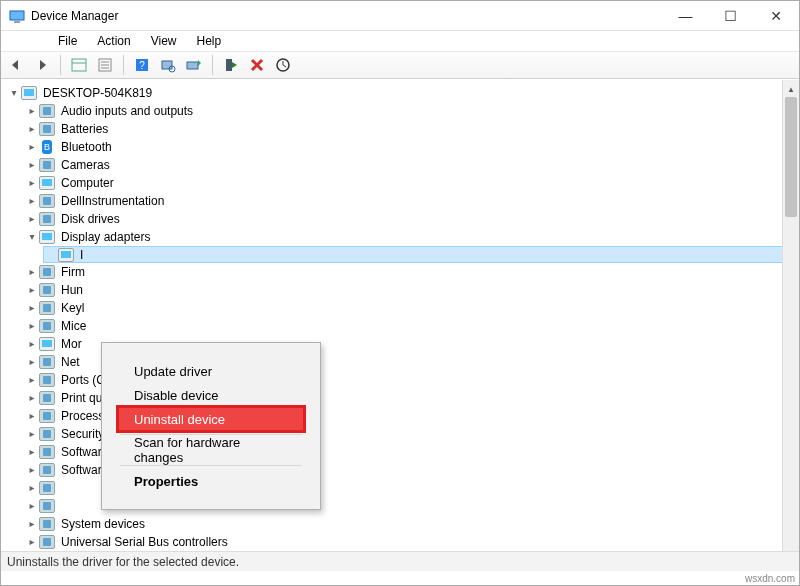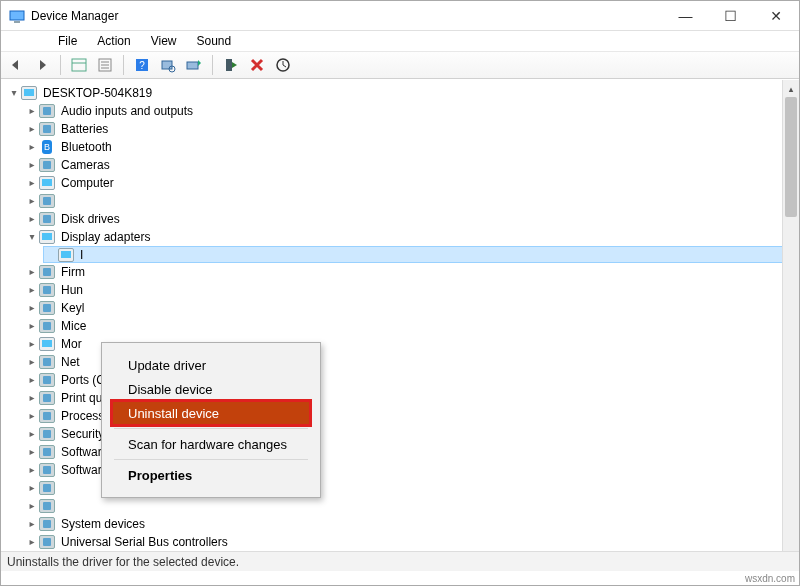--- a/index.html
+++ b/index.html
@@ -75,25 +75,25 @@
   .status {
     position:absolute; left:0; right:0; bottom:14px; height:20px;
     border-top:1px solid #ddd; background:#f3f3f3;
     display:flex; align-items:center; padding:9px 6px; font-size:12px; color:#333;
   }
   .watermark { position:absolute; right:4px; bottom:1px; font-size:10px; color:#888;text-align:right;}
   .ctx-menu {
     position:absolute; left:100px; top:262px; width:220px;
     background:#f2f2f2; border:1px solid #b0b0b0;
     box-shadow:2px 3px 6px rgba(0,0,0,0.25);
-    padding:10px;
+    padding:16px;
   }
   .ctx-menu .row { height:24px; display:flex; align-items:center; padding:0 16px; font-size:13px;}
   .ctx-menu .csep { height:1px; background:#d8d8d8; margin:3px 2px;}
-  .ctx-menu .hl { background:#c2410c; color:#fff; outline:3px solid #e02020; outline-offset:-1px;}
+  .ctx-menu .hl { background:#ef4444; color:#fff; outline:3px solid #e02020; outline-offset:-1px;}
   .ctx-menu .bold { font-weight:700; }
   
   .gicon { width:16px; height:14px; background:#cfd8dc; border:1px solid #8aa; border-radius:2px; position:relative;}
   .gicon::after{content:"";position:absolute;left:3px;right:3px;top:2px;bottom:2px;background:#5ba3d0;border-radius:1px;}
   .pc-icon{width:16px;height:14px;background:#eceff1;border:1px solid #90a4ae;border-radius:2px;position:relative;}
   .pc-icon::after{content:"";position:absolute;left:2px;right:2px;top:2px;height:7px;background:#4fc3f7;}
   .bt-icon{width:10px;height:14px;border-radius:3px;background:#1e88e5;color:#fff;font-size:9px;display:flex;align-items:center;justify-content:center;}
 </style>
 </head>
 <body>
@@ -110,21 +110,21 @@
     <div class="win-btn">—</div>
     <div class="win-btn">☐</div>
     <div class="win-btn close">✕</div>
   </div>
 </div>
 
 <div class="menubar">
   <span class="menu-item">File</span>
   <span class="menu-item">Action</span>
   <span class="menu-item">View</span>
-  <span class="menu-item">Sound</span>
+  <span class="menu-item">Help</span>
 </div>
 
 <div class="toolbar">
   <div class="tb-btn">
       <svg viewBox="0 0 16 16">
         <path d="M10 3 L4 8 L10 13 Z" fill="#555"></path>
       </svg>
     </div>
   <div class="tb-btn">
       <svg viewBox="0 0 16 16">
@@ -228,20 +228,21 @@
           <span class="dev-icon">
             <span class="pc-icon"></span>
           </span>
           <span class="label">Computer</span>
         </div>
       <div class="node">
           <span class="exp">▸</span>
           <span class="dev-icon">
             <span class="gicon"></span>
           </span>
+          <span class="label">DellInstrumentation</span>
         </div>
       <div class="node">
           <span class="exp">▸</span>
           <span class="dev-icon">
             <span class="gicon"></span>
           </span>
           <span class="label">Disk drives</span>
         </div>
       <div class="node">
           <span class="exp">▾</span>

